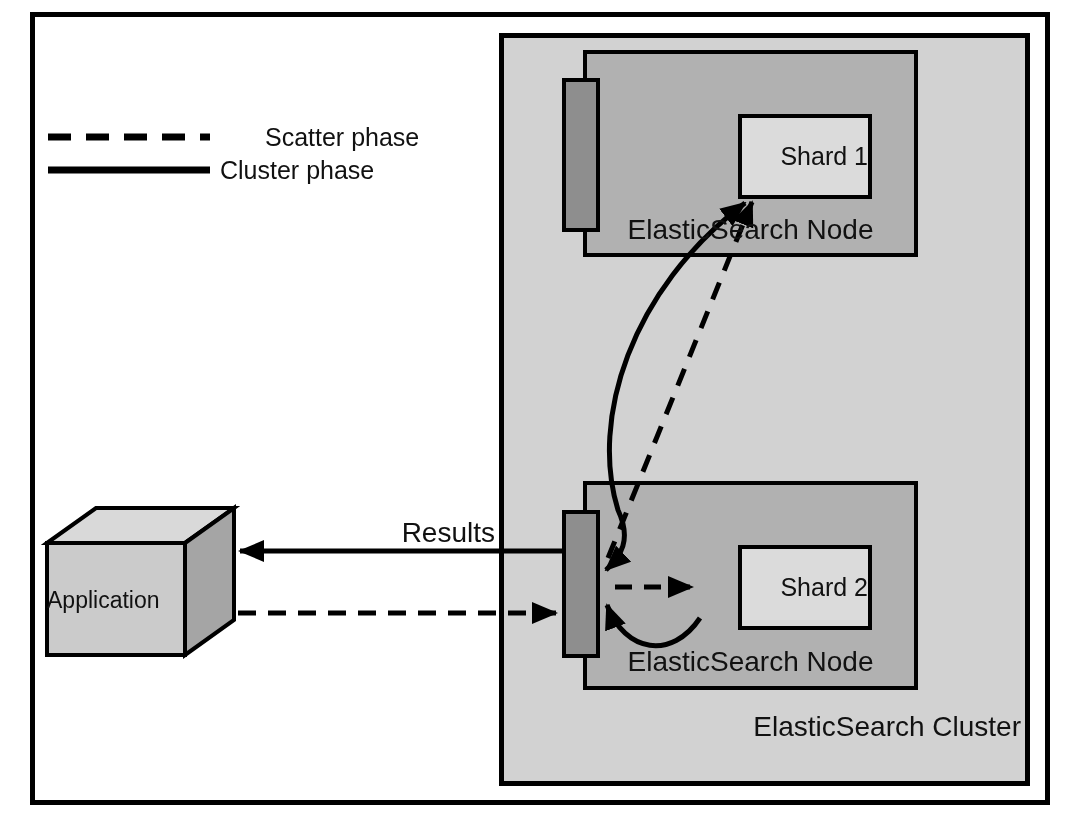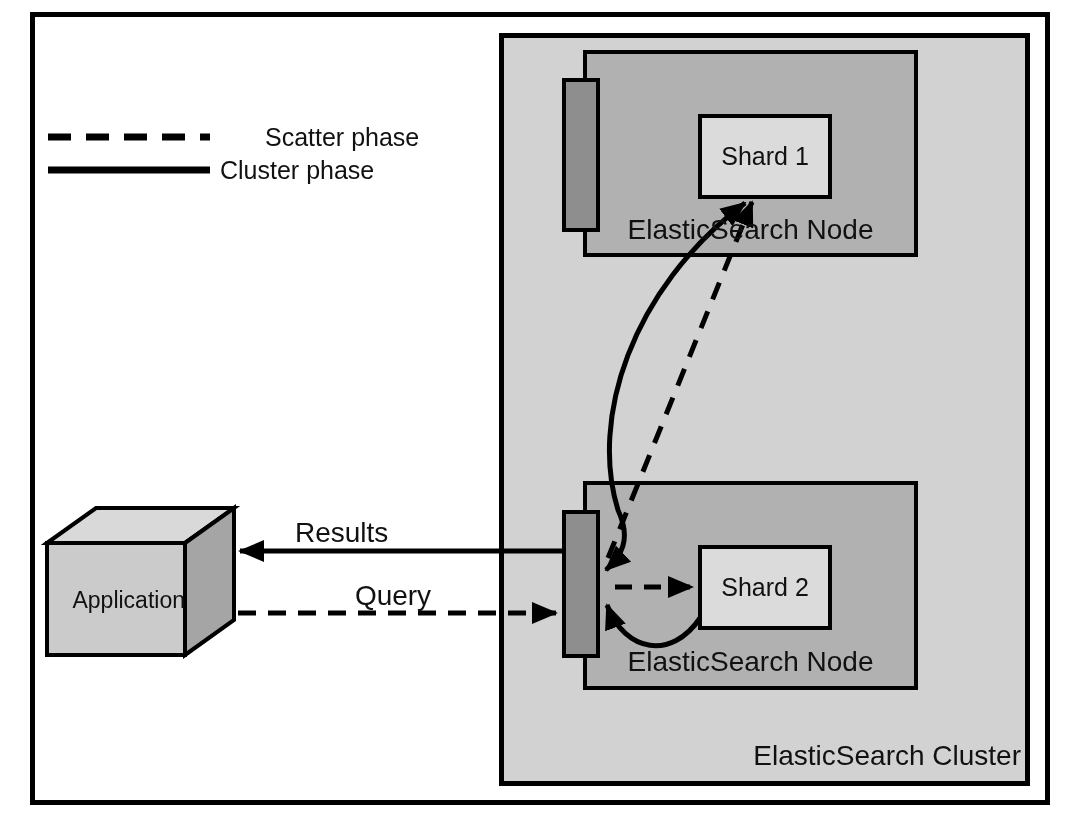--- a/index.html
+++ b/index.html
@@ -16,35 +16,35 @@
 
   
   .outer-box   { left: 30px;  top: 12px;  width: 1020px; height: 793px; border: 5px solid #000; background: transparent; z-index: 1; }
   .cluster-box { left: 499px; top: 33px;  width: 531px;  height: 753px; border: 5px solid #000; background: #d2d2d2; z-index: 2; }
   .node-box    { width: 335px; height: 207px; border: 4px solid #000; background: #b1b1b1; z-index: 3; }
   .node-1      { left: 583px; top: 50px; }
   .node-2      { left: 583px; top: 481px; height: 209px; }
   .connector   { width: 38px; border: 4px solid #000; background: #8e8e8e; z-index: 4; }
   .connector-1 { left: 562px; top: 78px;  height: 154px; }
   .connector-2 { left: 562px; top: 510px; height: 148px; }
-  .shard-box   { left: 698px; width: 134px; height: 85px; border: 4px solid #000; background: #dbdbdb; z-index: 4;
-                 display: flex; align-items: center; justify-content: center; font-size: 25px; }
+  .shard-box   { left: 738px; width: 134px; height: 85px; border: 4px solid #000; background: #dbdbdb; z-index: 4;
+                 display: flex; align-items: center; justify-content: flex-end; font-size: 25px; }
   .shard-1     { top: 114px; }
   .shard-2     { top: 545px; }
 
   
   .label { position: absolute; white-space: nowrap; font-size: 28px; line-height: 26px; z-index: 7; }
   .node-label-1    { left: 583px; top: 217px; width: 335px; text-align: center; }
   .node-label-2    { left: 583px; top: 649px; width: 335px; text-align: center; }
-  .cluster-label   { left: 630px; top: 743px; width: 391px; text-align: right; padding-right: 9px; }
+  .cluster-label   { left: 630px; top: 714px; width: 391px; text-align: right; padding-right: 9px; }
   .legend-label-1  { left: 220px; top: 124px; font-size: 25px; margin-left: 45px; }
   .legend-label-2  { left: 220px; top: 157px; font-size: 25px; }
-  .results-label   { left: 295px; top: 520px; width: 200px; text-align: left; }
+  .results-label   { left: 295px; top: 520px; width: 200px; text-align: right; }
   .query-label     { left: 293px; top: 583px; width: 200px; text-align: center; }
-  .app-label       { left: 47px;  top: 587px; width: 138px; text-align: right; font-size: 23px; }
+  .app-label       { left: 47px;  top: 587px; width: 138px; text-align: left; font-size: 23px; }
 
   
   .overlay { position: absolute; left: 0; top: 0; width: 1080px; height: 825px; z-index: 6; pointer-events: none; }
 </style>
 </head>
 <body>
 
 <div class="canvas">
 
   <div class="abs outer-box"></div>
@@ -91,19 +91,18 @@
 
     <path d="M 700 618 C 672 660 625 653 607 605" stroke="#000" stroke-width="5" fill="none" marker-end="url(#arrow)"></path>
   </svg>
 
   <div class="label legend-label-1">Scatter phase</div>
   <div class="label legend-label-2">Cluster phase</div>
 
   <div class="label app-label">Application</div>
 
   <div class="label results-label">Results</div>
-  <div class="label query-label">Query</div>
 
   <div class="label node-label-1">ElasticSearch Node</div>
   <div class="label node-label-2">ElasticSearch Node</div>
   <div class="label cluster-label">ElasticSearch Cluster</div>
 
 </div>
 
 </body></html>

